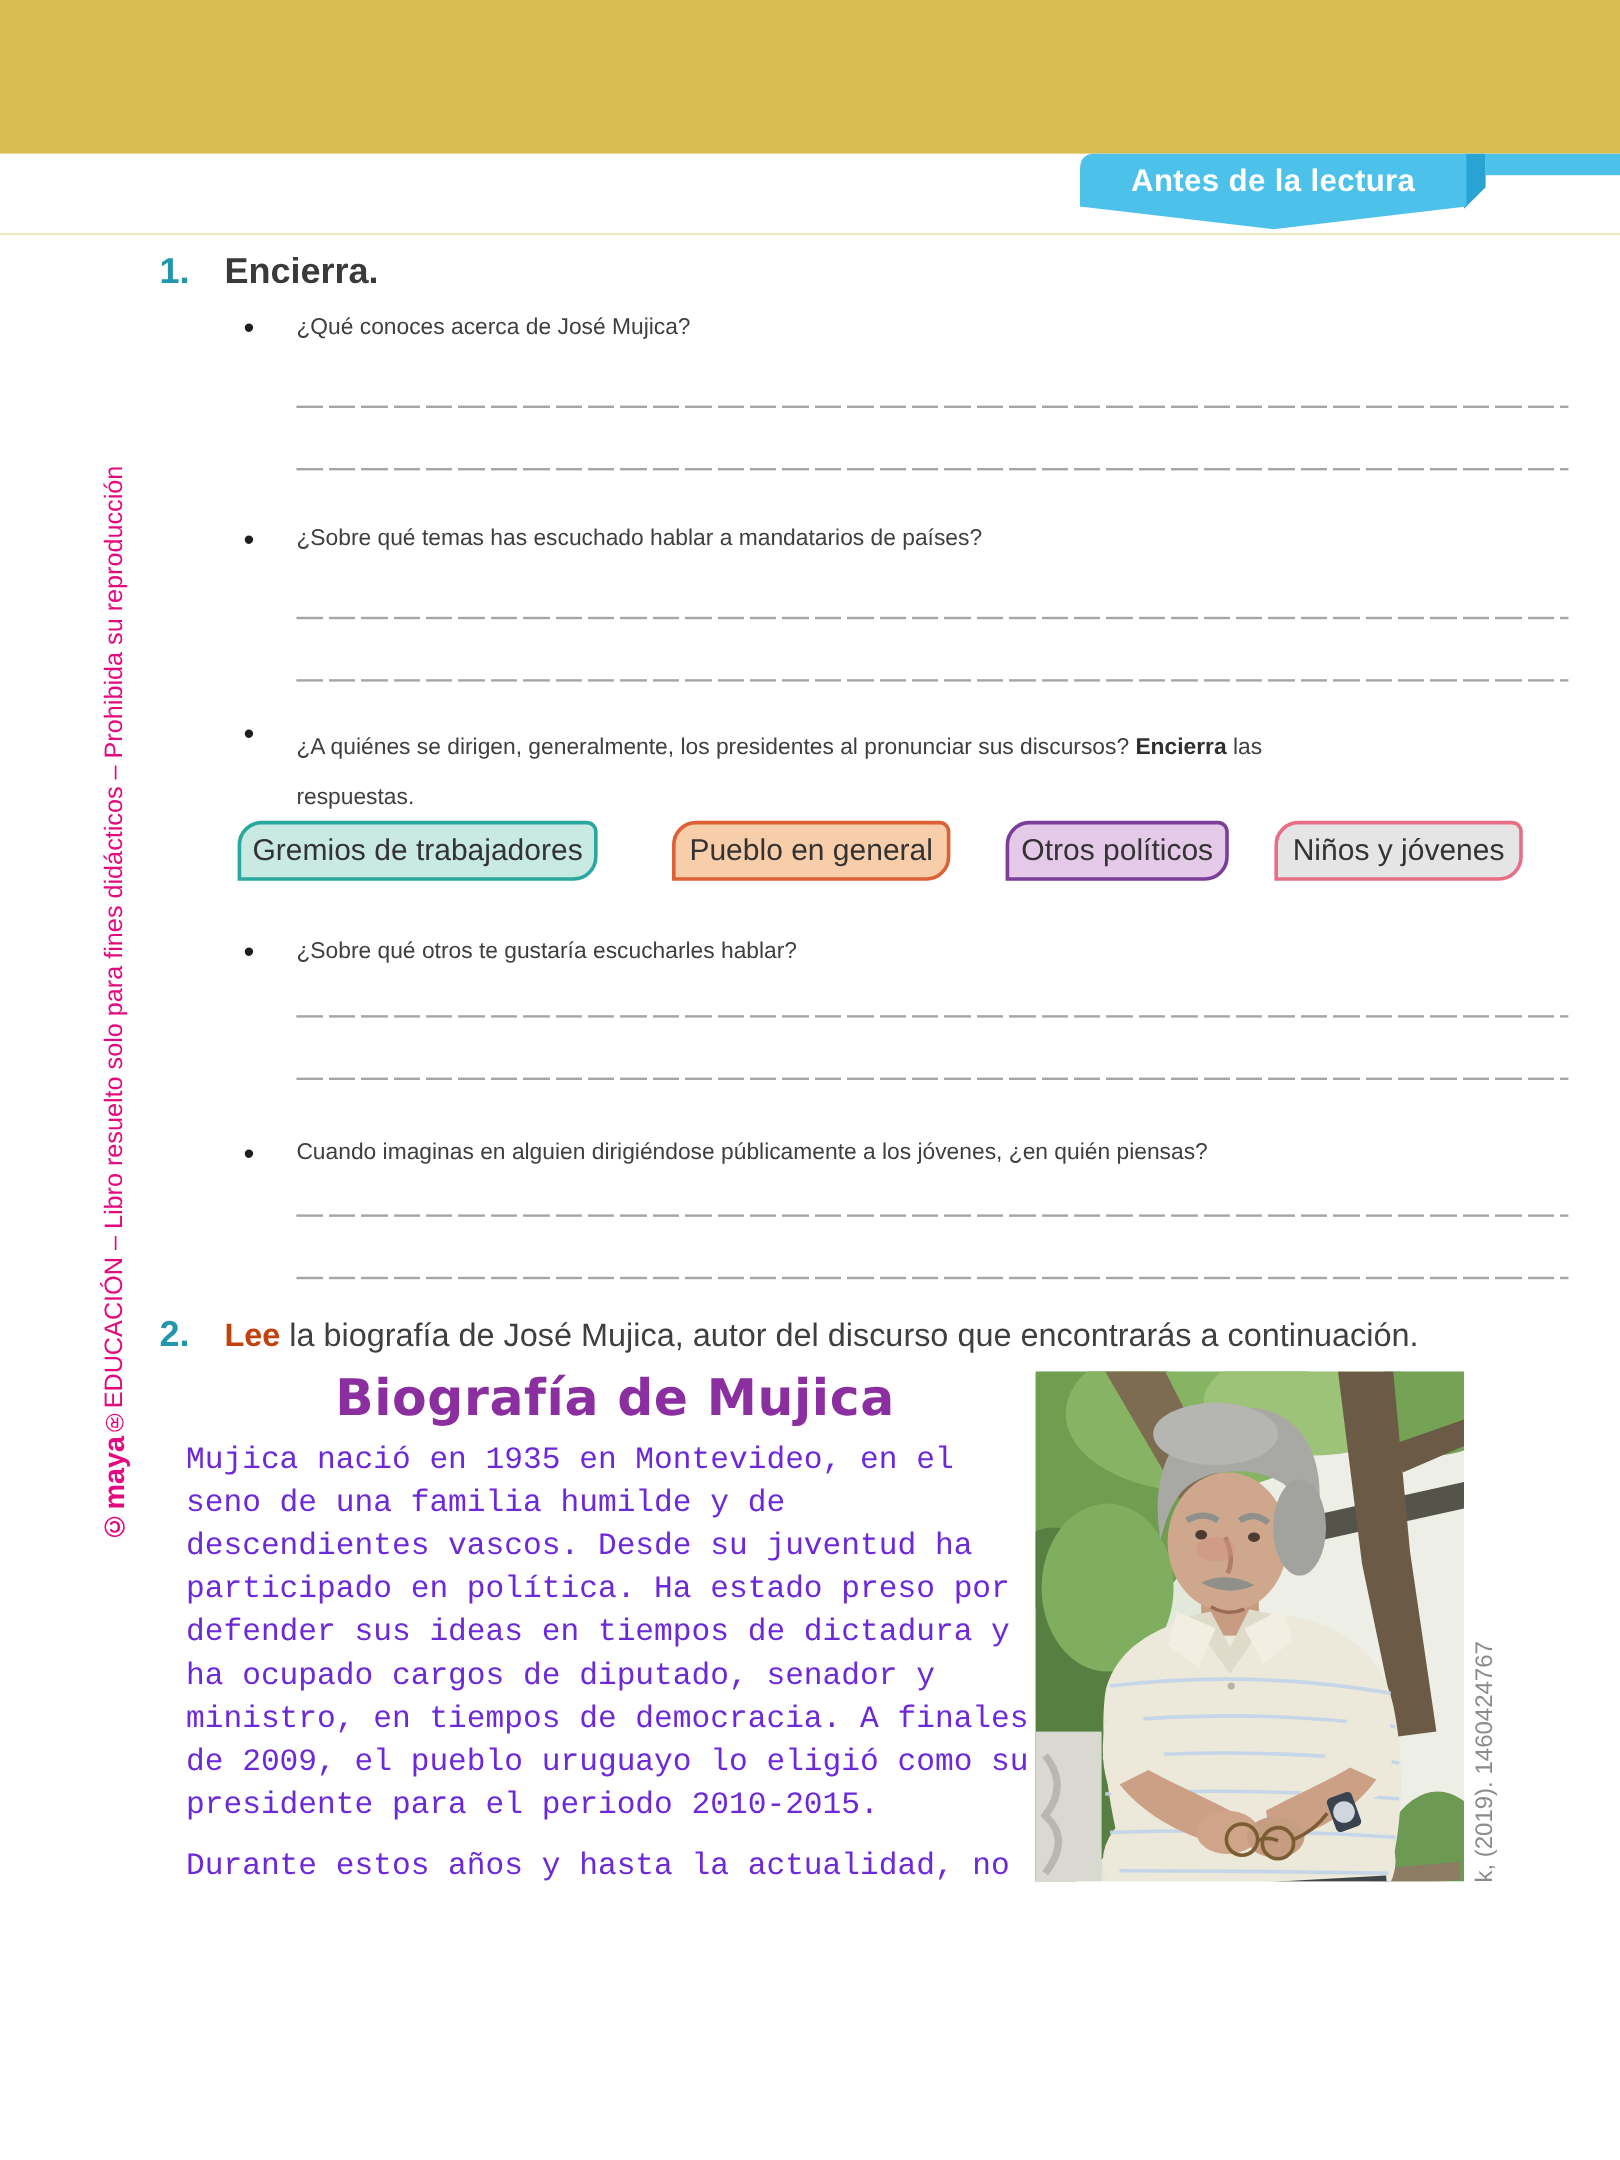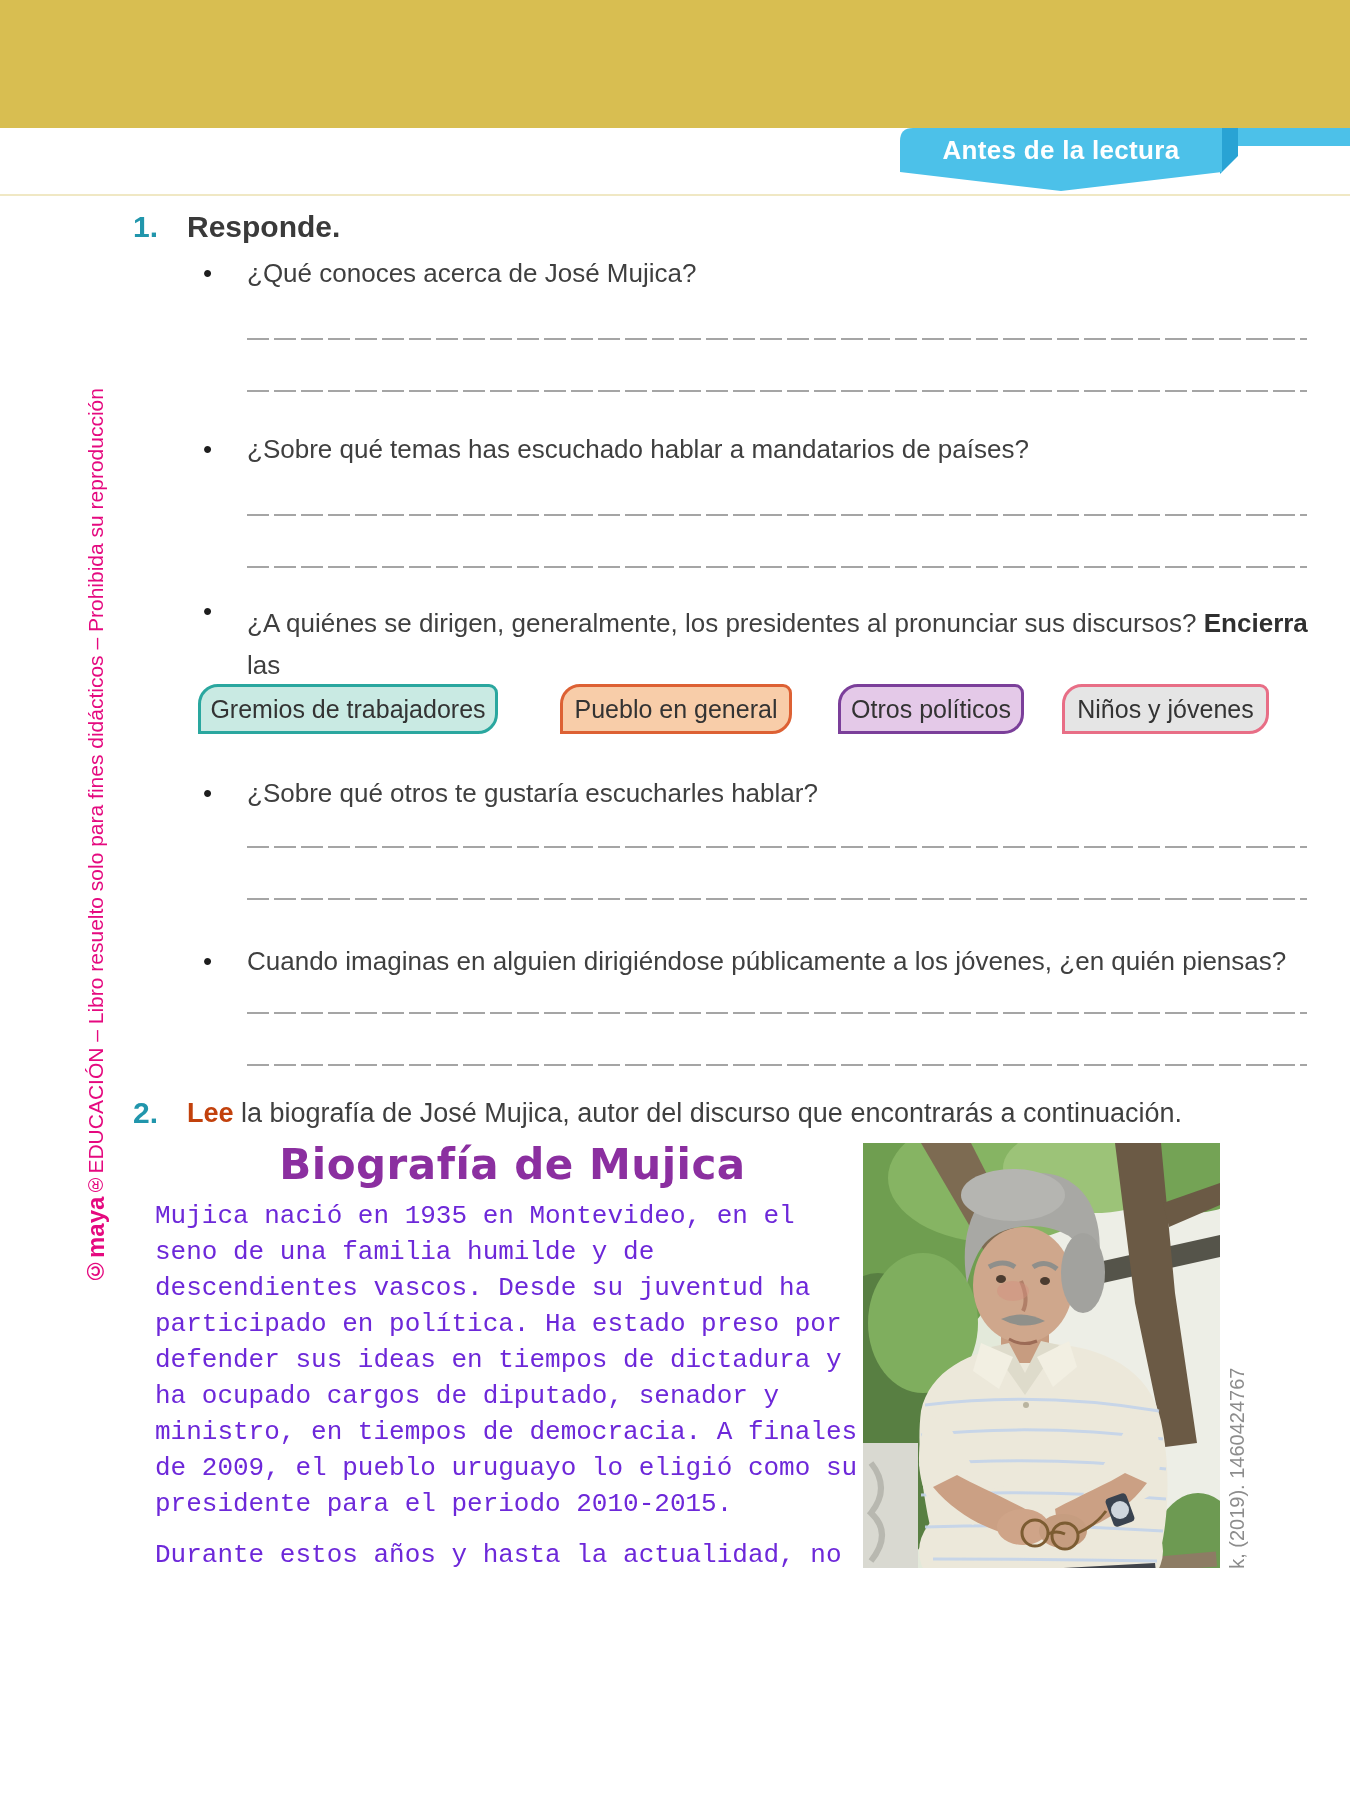--- a/index.html
+++ b/index.html
@@ -28,21 +28,21 @@
   .sidebar-copyright .brand { font-weight:bold; font-size:24px; }
 
   
   .item-number { position:absolute; left:133px; width:44px; color:#2196ac; font-weight:bold; font-size:30px; }
   .item-title  { position:absolute; left:187px; font-size:30px; font-weight:bold; color:#3a3a3a; }
   .item-text   { position:absolute; left:187px; font-size:27px; color:#3f3f3f; width:1120px; }
   .item-text b { color:#c2410c; }
 
   
   .bullet { position:absolute; left:203px; font-size:26px; color:#1e1e1e; }
-  .question { position:absolute; left:247px; width:1085px; font-size:26px; line-height:42px; color:#3f3f3f; }
+  .question { position:absolute; left:247px; width:1085px; font-size:19px; line-height:42px; color:#3f3f3f; }
   .question b { color:#2f2f2f; }
 
   
   .answer-line {
     position:absolute; left:247px; width:1060px; height:2px;
     background:repeating-linear-gradient(90deg,#a5a5a5 0 22px,transparent 22px 27px);
   }
 
   
   .option {
@@ -95,21 +95,21 @@
       <path d="M0,44 L0,13 Q0,0 13,0 L322,0 L322,44 L161,63 Z" fill="#4cc1e9"></path>
     </svg>
     <div class="ribbon-label">Antes de la lectura</div>
   </div>
 
   <div class="hairline"></div>
 
   <div class="sidebar-copyright"><span class="brand">©maya</span><span>®EDUCACIÓN – Libro resuelto solo para fines didácticos – Prohibida su reproducción</span></div>
 
   <span class="item-number" style="top:210px;">1.</span>
-  <span class="item-title" style="top:210px;">Responde.</span>
+  <span class="item-title" style="top:210px;">Encierra.</span>
 
   <span class="bullet" style="top:258px;">•</span>
   <div class="question" style="top:252px;"><span>¿Qué conoces acerca de José Mujica?</span></div>
   <div class="answer-line" style="top:338px;"></div>
   <div class="answer-line" style="top:390px;"></div>
 
   <span class="bullet" style="top:434px;">•</span>
   <div class="question" style="top:428px;"><span>¿Sobre qué temas has escuchado hablar a mandatarios de países?</span></div>
   <div class="answer-line" style="top:514px;"></div>
   <div class="answer-line" style="top:566px;"></div>

